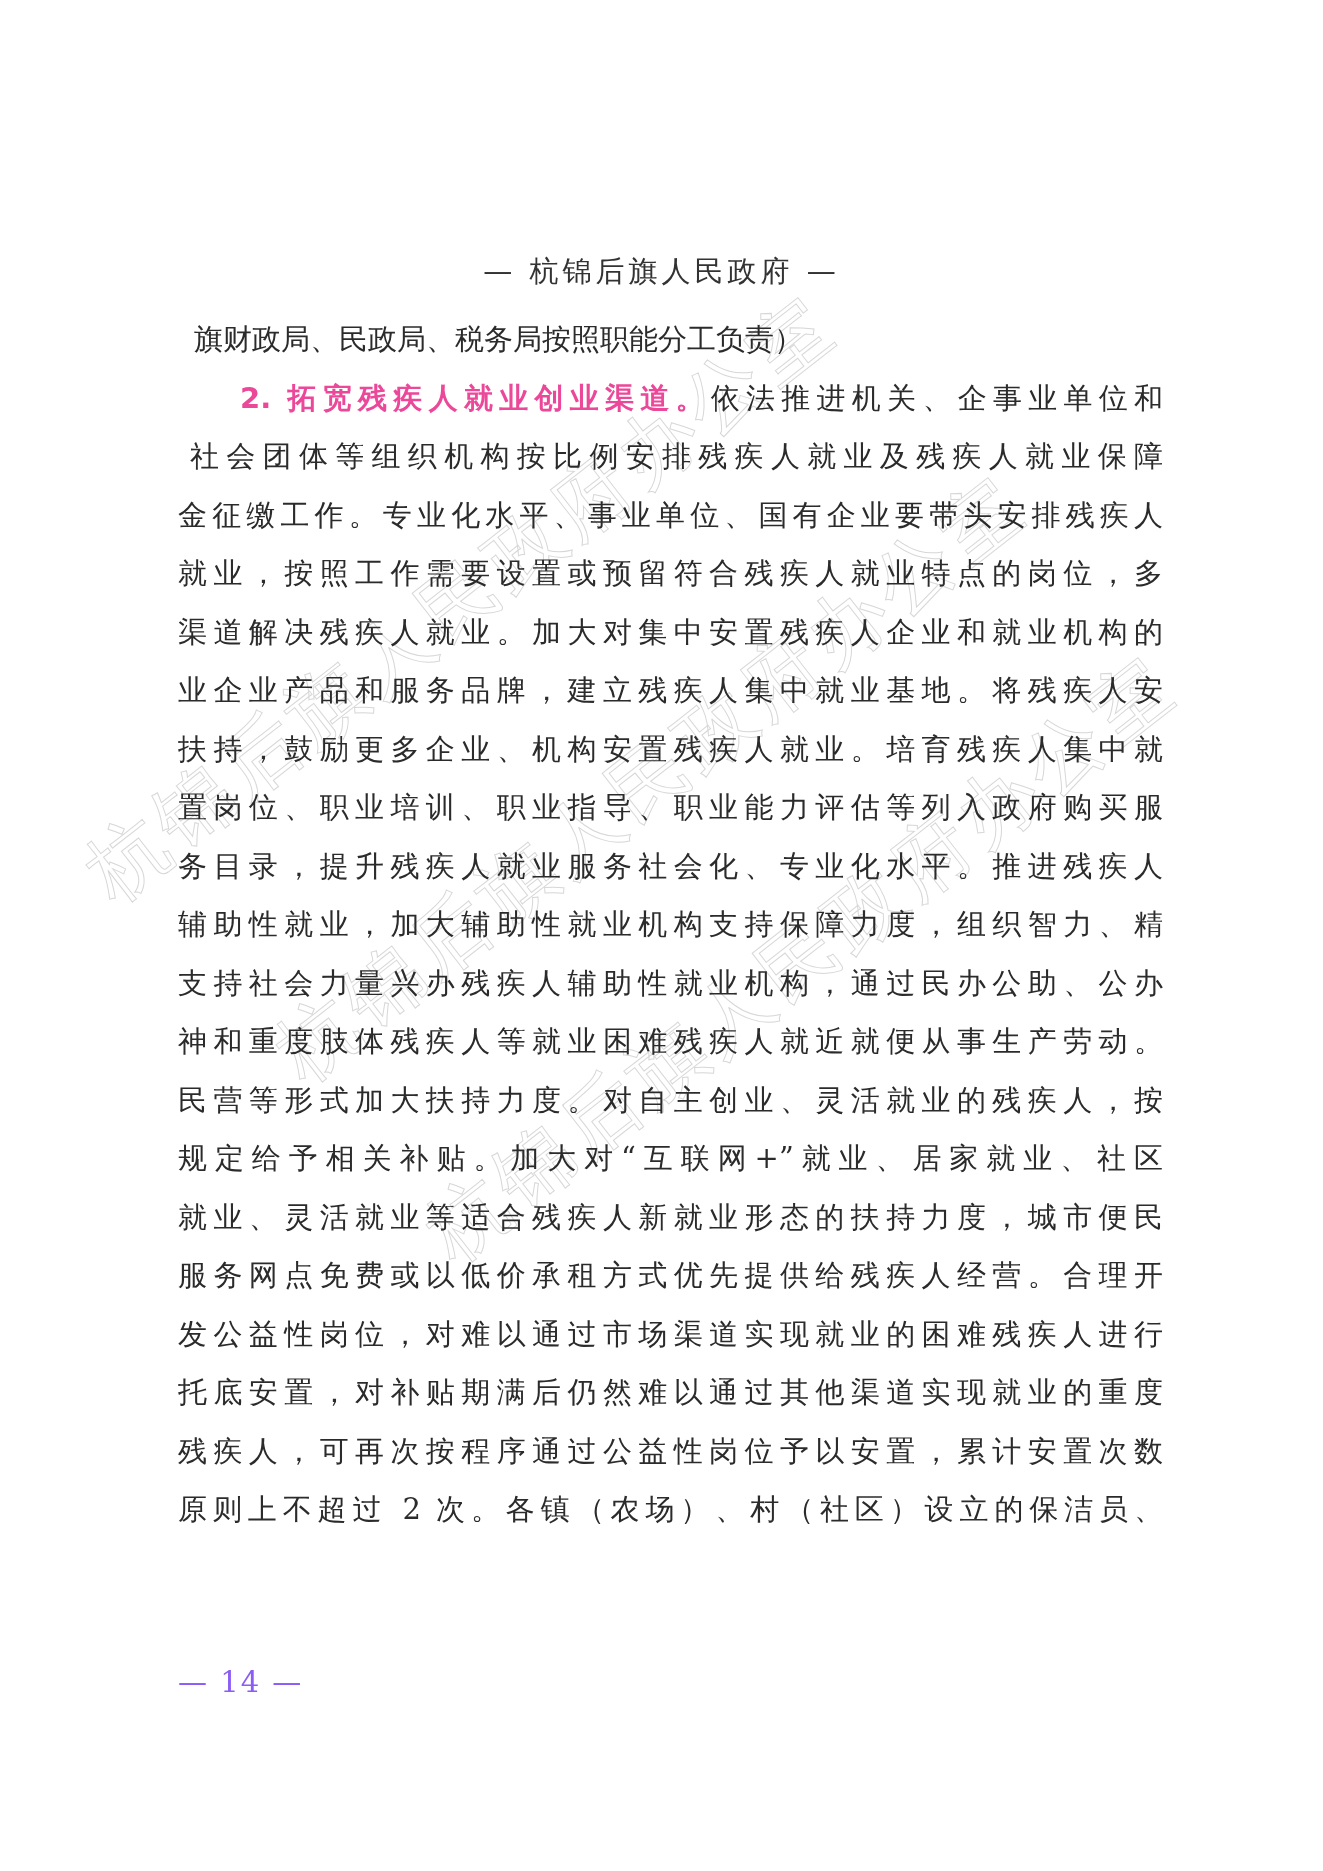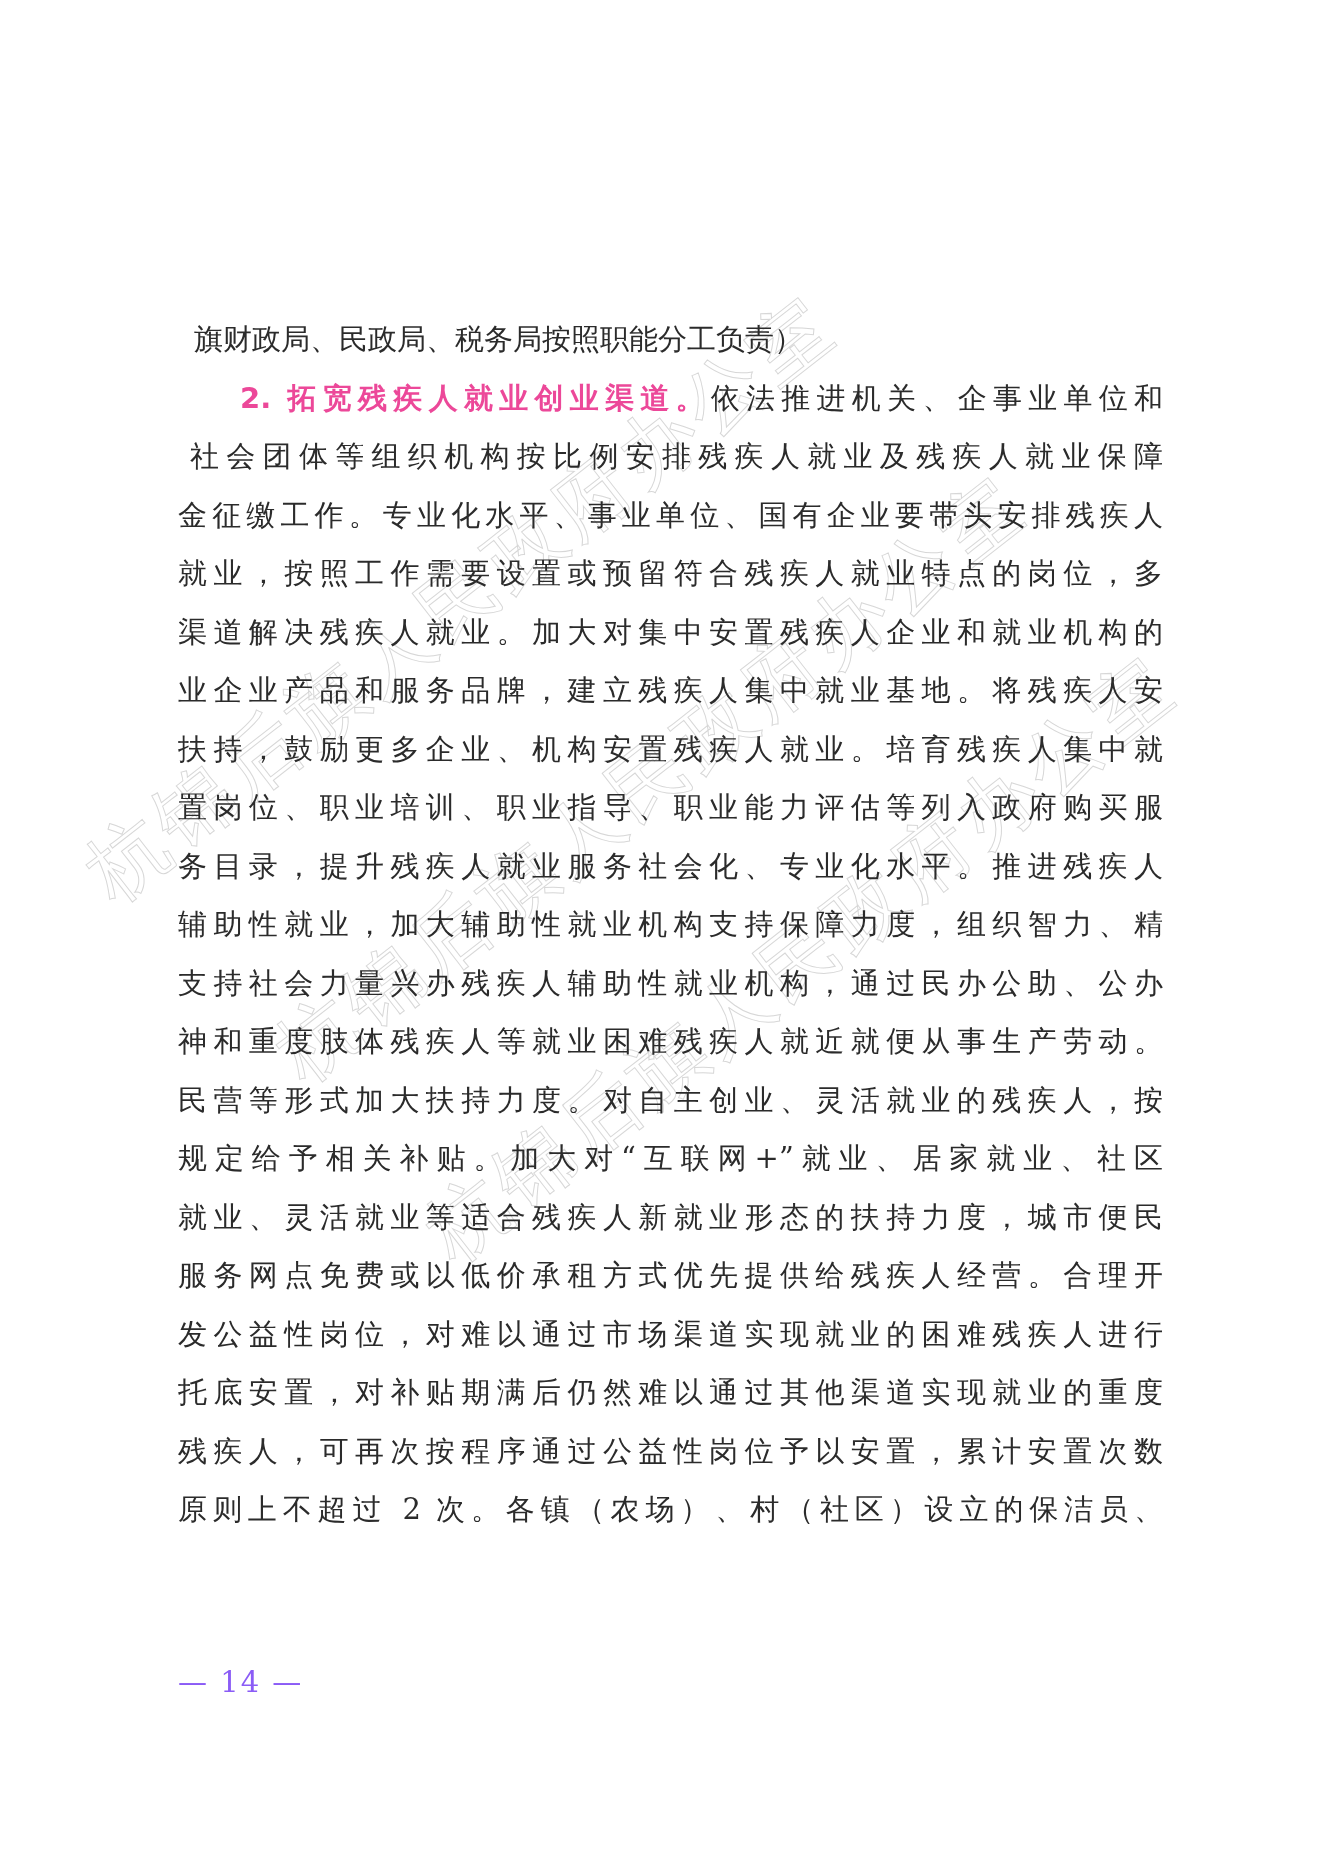--- a/index.html
+++ b/index.html
@@ -22,20 +22,21 @@
 </style>
 </head>
 <body>
 
 <div class="page">
 
   <div class="watermark" style="left:130px; top:820px; transform: rotate(-38deg);">杭锦后旗人民政府办公室</div>
   <div class="watermark" style="left:320px; top:1000px; transform: rotate(-38deg);">杭锦后旗人民政府办公室</div>
   <div class="watermark" style="left:470px; top:1180px; transform: rotate(-38deg);">杭锦后旗人民政府办公室</div>
 
+  <div class="header">— 杭锦后旗人民政府 —</div>
 
   <div class="body-text">
     <div class="line last-left">旗财政局、民政局、税务局按照职能分工负责）</div>
     <div class="line indent"><span class="bold">2. 拓宽残疾人就业创业渠道。</span><span>依法推进机关、企事业单位和</span></div>
     <div class="line indent2">社会团体等组织机构按比例安排残疾人就业及残疾人就业保障</div>
     <div class="line">金征缴工作。专业化水平、事业单位、国有企业要带头安排残疾人</div>
     <div class="line">就业，按照工作需要设置或预留符合残疾人就业特点的岗位，多</div>
     <div class="line">渠道解决残疾人就业。加大对集中安置残疾人企业和就业机构的</div>
     <div class="line">业企业产品和服务品牌，建立残疾人集中就业基地。将残疾人安</div>
     <div class="line">扶持，鼓励更多企业、机构安置残疾人就业。培育残疾人集中就</div>

